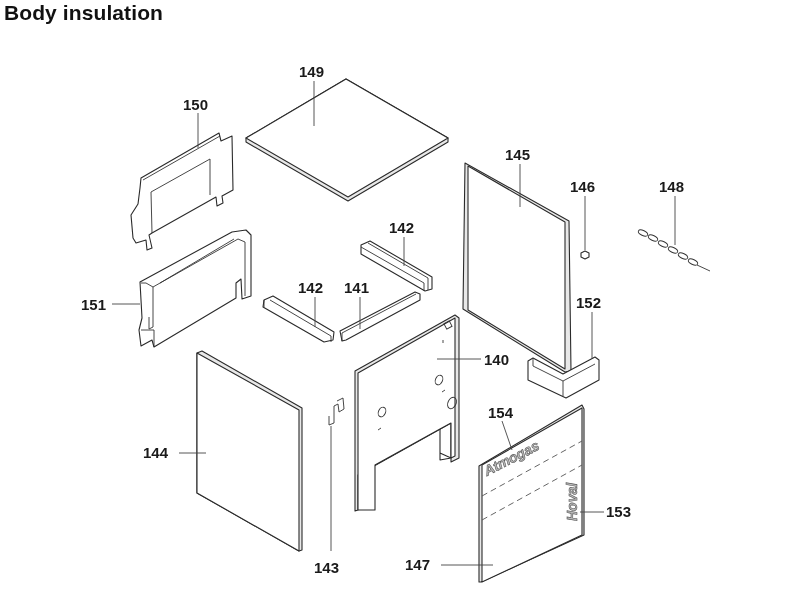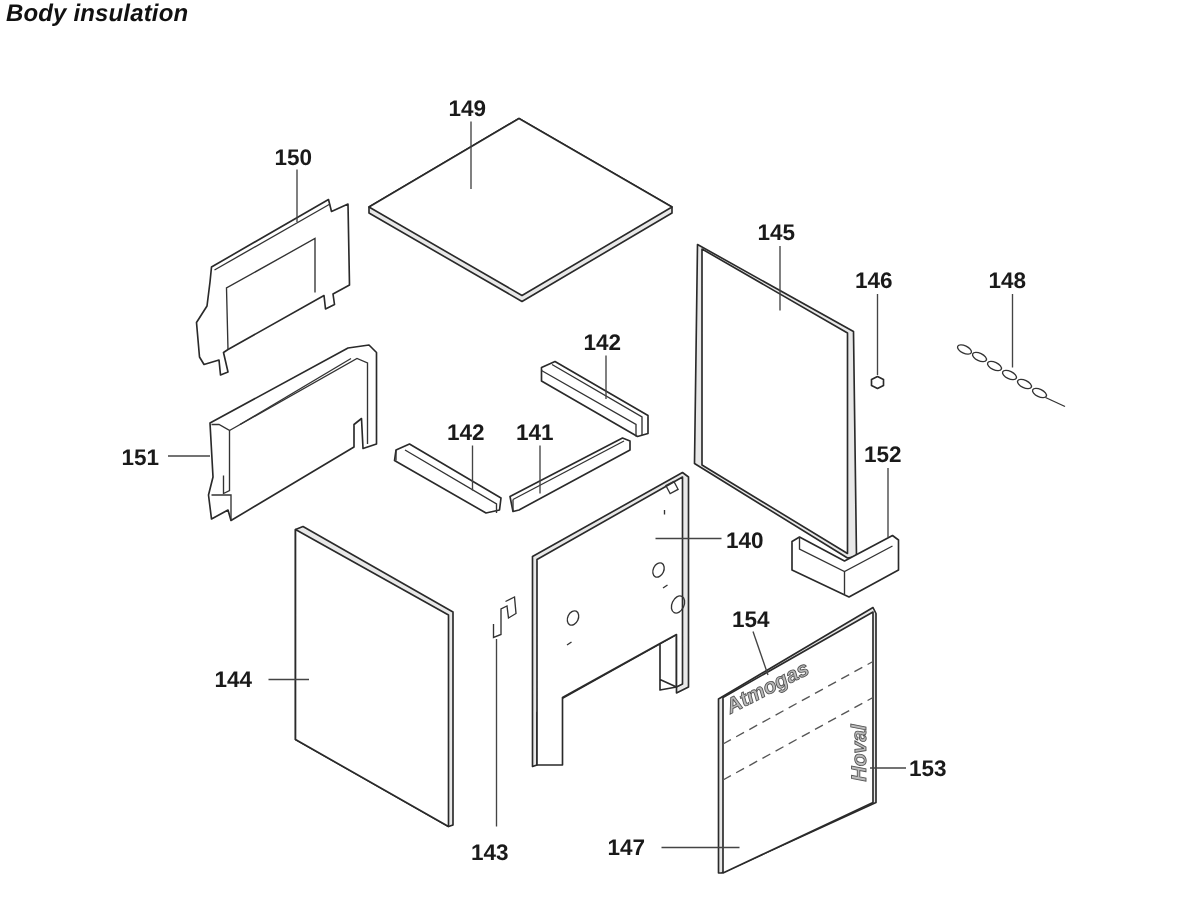--- a/index.html
+++ b/index.html
@@ -1,17 +1,17 @@
 <!DOCTYPE html>
 <html><head>
 <meta charset="utf-8">
 <style>
   html, body { margin: 0; padding: 0; background: #ffffff; }
   body { width: 800px; height: 604px; position: relative; overflow: hidden; font-family: "Liberation Sans", sans-serif; }
-  .title { position: absolute; left: 4px; top: 1px; font-size: 16px; font-weight: bold; font-style: italic; color: #111; letter-spacing: 0.1px; }
+  .title { position: absolute; left: 4px; top: 1px; font-size: 21px; font-weight: bold; color: #111; letter-spacing: 0.1px; }
   svg.diagram { position: absolute; left: 0; top: 0; }
   .lbl { font-family: "Liberation Sans", sans-serif; font-size: 15px; font-weight: bold; fill: #1a1a1a; }
   .part { fill: #ffffff; stroke: #2a2a2a; stroke-width: 1.1; stroke-linejoin: round; }
   .edge { fill: #e8e8e8; stroke: #2a2a2a; stroke-width: 1.1; stroke-linejoin: round; }
   .thin { fill: none; stroke: #333; stroke-width: 0.9; }
   .leader { stroke: #444; stroke-width: 0.9; fill: none; }
   .dash { stroke: #555; stroke-width: 0.9; stroke-dasharray: 6 4; fill: none; }
   .brand { font-family: "Liberation Sans", sans-serif; font-weight: bold; font-style: italic; fill: #bbb; stroke: #555; stroke-width: 0.6; }
 </style>
 </head>

